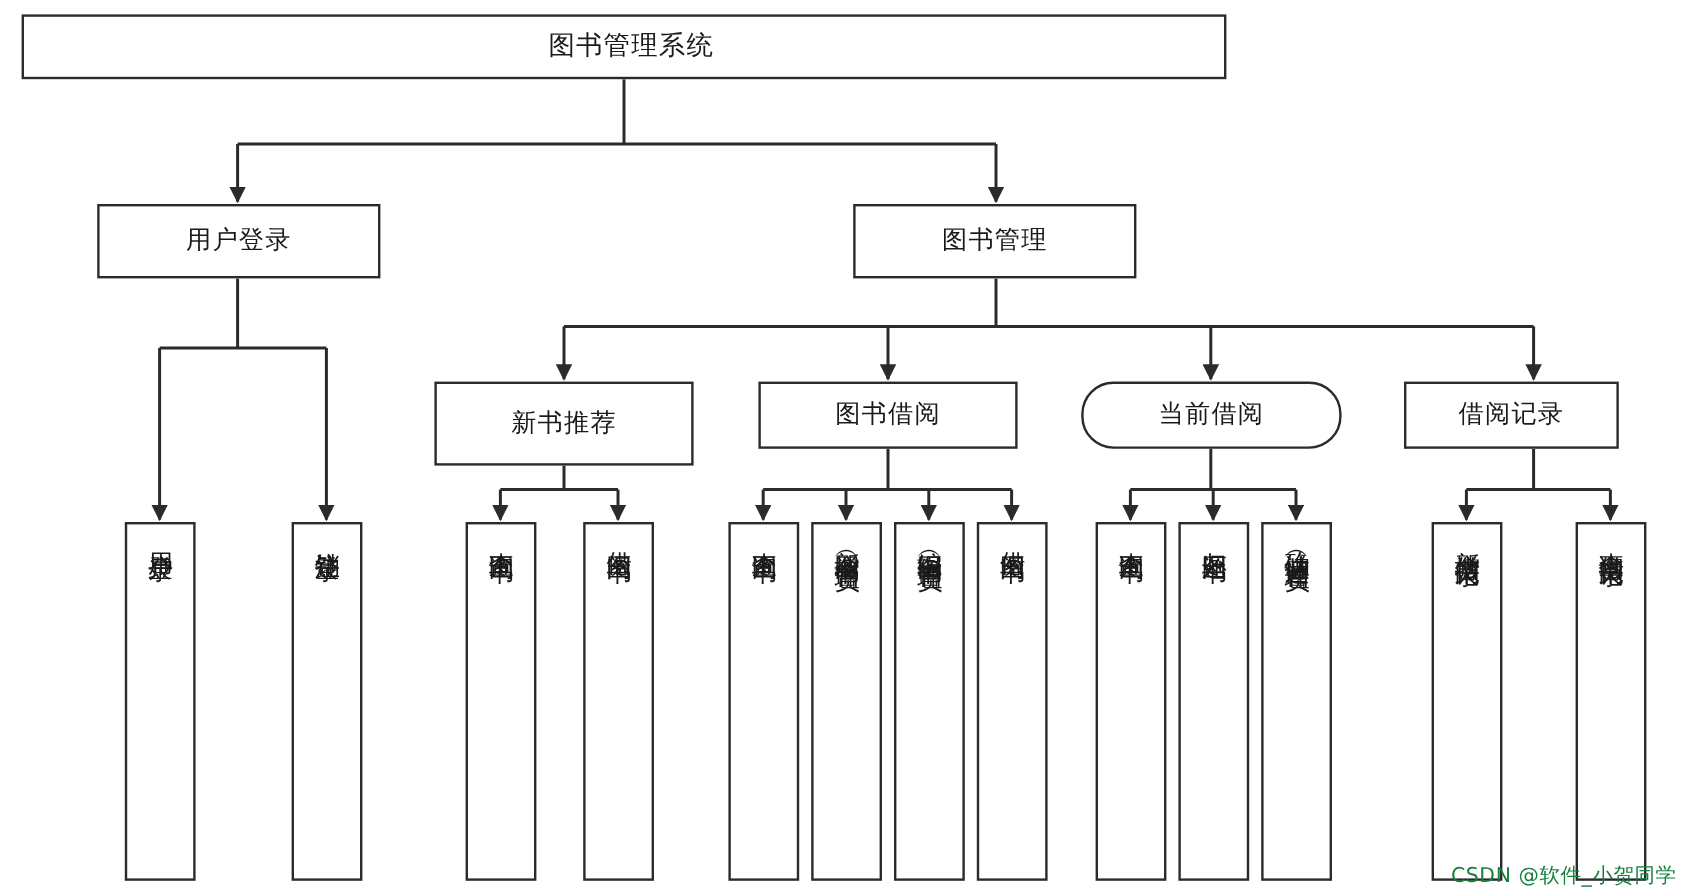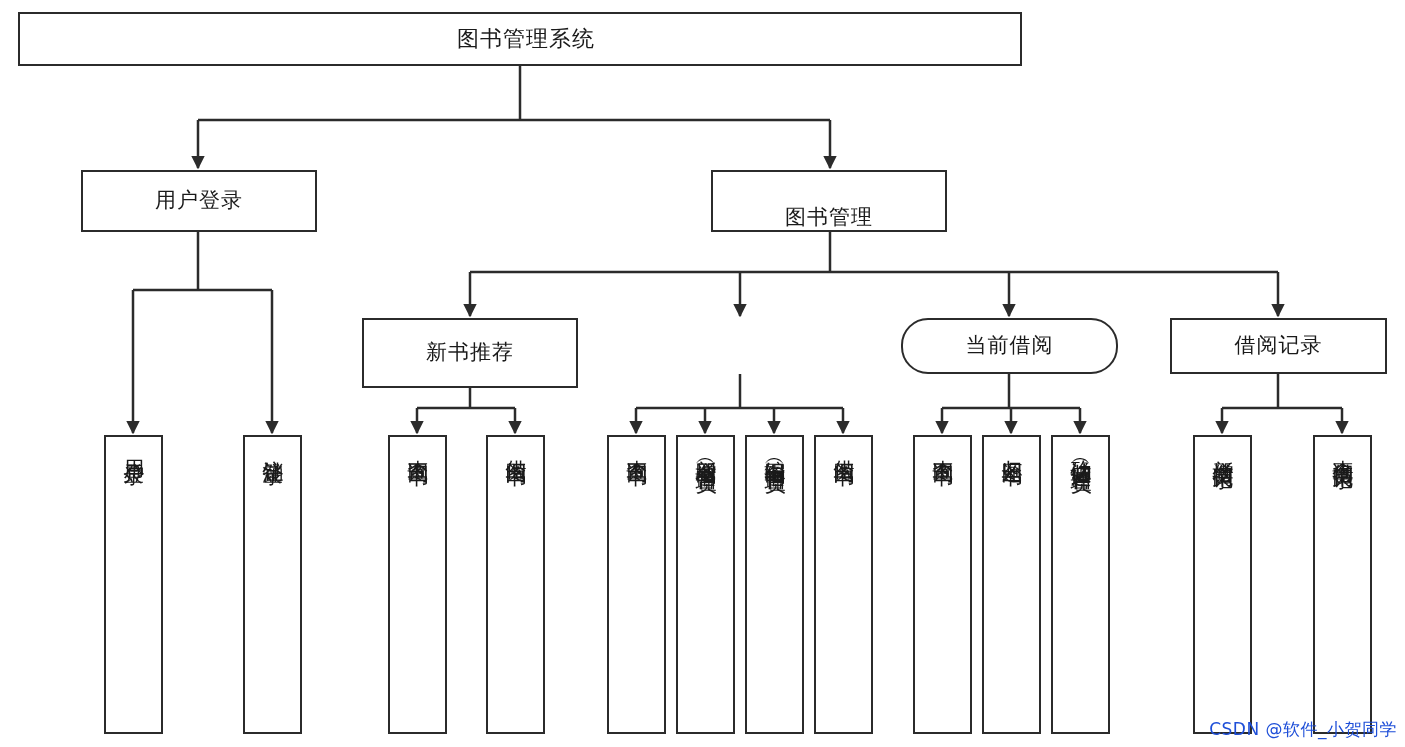--- a/index.html
+++ b/index.html
@@ -59,21 +59,21 @@
     line-height: 1.18;
     letter-spacing: 2px;
     white-space: nowrap;
     color: #1a1a1a;
   }
   #watermark {
     position: absolute;
     right: 8px;
     bottom: 6px;
     font-size: 17px;
-    color: #1d4ed8;
+    color: #15803d;
     letter-spacing: 0.5px;
     user-select: none;
     white-space: nowrap;
     margin-left: 28px;
   }
 </style>
 </head>
 <body>
 
 <div id="canvas">
@@ -128,31 +128,34 @@
     </g>
   </svg>
 
   <div class="node horiz root" style="left:18px; top:12px; width:1004px; height:54px;">
     <span>图书管理系统</span>
   </div>
 
   <div class="node horiz" style="left:81px; top:170px; width:236px; height:62px;">
     <span>用户登录</span>
   </div>
-  <div class="node horiz" style="left:711px; top:170px; width:236px; height:62px;align-items:flex-end;">
+  <div class="node horiz" style="left:711px; top:170px; width:236px; height:62px;">
     <span>图书管理</span>
   </div>
 
   <div class="node horiz" style="left:362px; top:318px; width:216px; height:70px;">
     <span>新书推荐</span>
   </div>
+  <div class="node horiz" style="left:632px; top:318px; width:216px; height:56px;">
+    <span>图书借阅</span>
+  </div>
   <div class="node horiz" style="left:901px; top:318px; width:217px; height:56px;border-radius:27px;">
     <span>当前借阅</span>
   </div>
-  <div class="node horiz" style="left:1170px; top:318px; width:217px; height:56px;">
+  <div class="node horiz" style="left:1170px; top:318px; width:179px; height:56px;">
     <span>借阅记录</span>
   </div>
 
   <div class="node vert" style="left:104px; top:435px; width:59px; height:299px;">
     <span class="vtext">用户登录</span>
   </div>
   <div class="node vert" style="left:243px; top:435px; width:59px; height:299px;">
     <span class="vtext">注销登录</span>
   </div>
 

